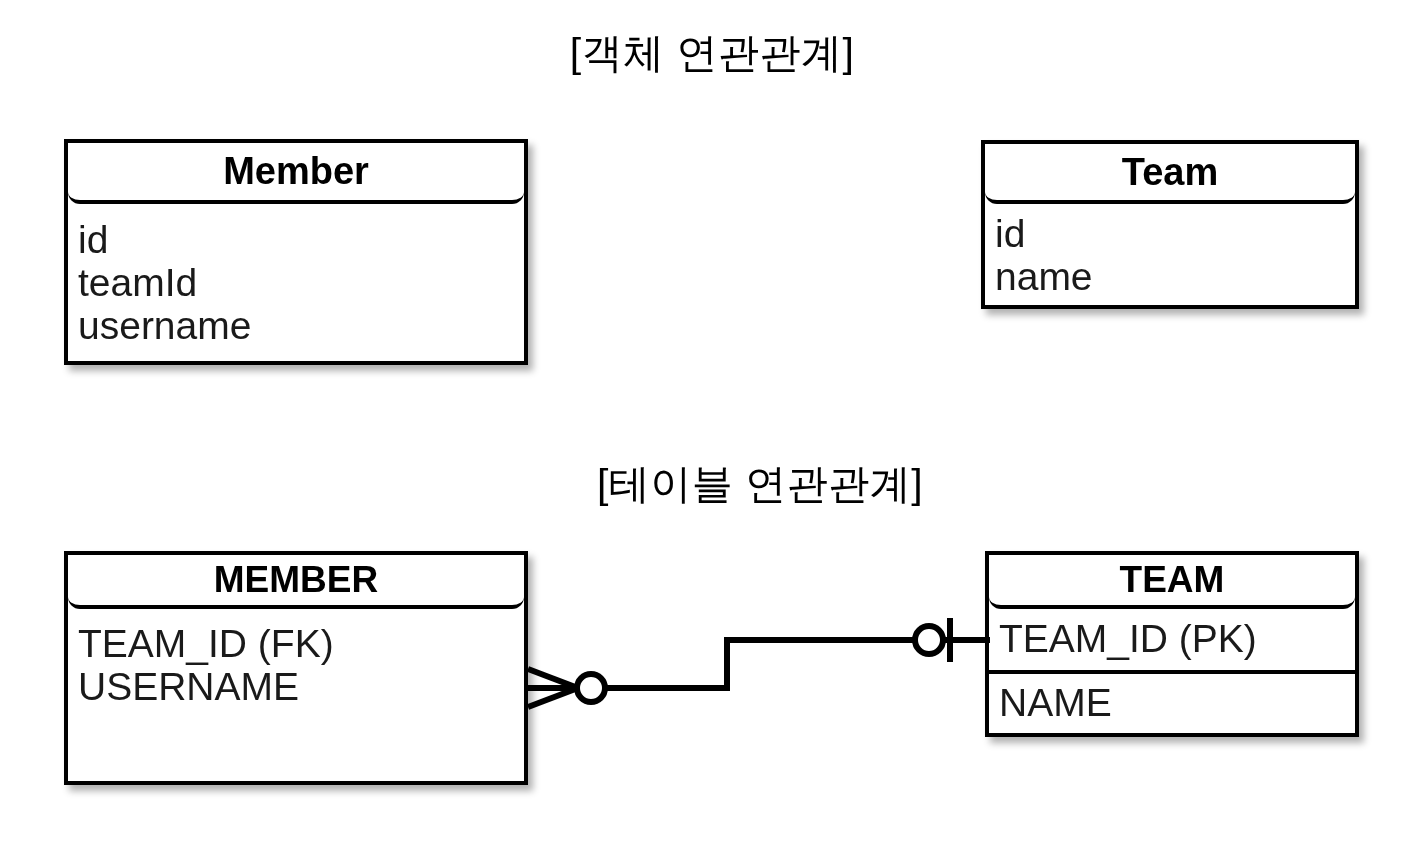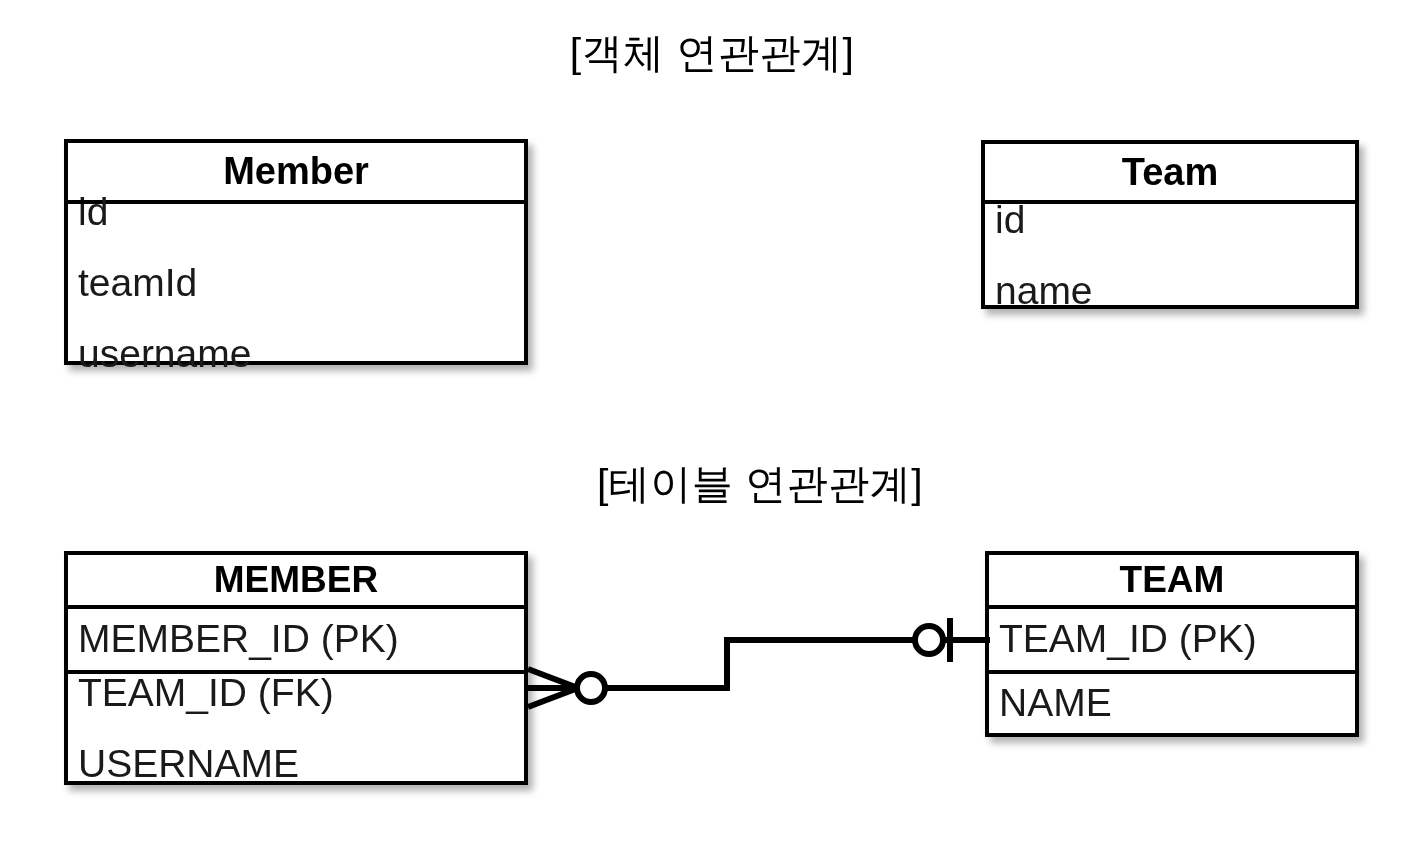--- a/index.html
+++ b/index.html
@@ -47,28 +47,28 @@
   }
   .entity-header {
     box-sizing: border-box;
     text-align: center;
     font-weight: 700;
     color: #000000;
     display: flex;
     align-items: center;
     justify-content: center;
     border-bottom: 4px solid #000000;
+    border-radius: 12px;
   }
   .entity-section {
     box-sizing: border-box;
     padding: 0 10px;
     display: flex;
     flex-direction: column;
     justify-content: center;
-    gap: 28px;
   }
   .entity-section + .entity-section {
     border-top: 4px solid #000000;
   }
   .attr {
     color: #1a1a1a;
     font-weight: 400;
     line-height: 1.10;
     white-space: nowrap;
   }
@@ -137,23 +137,20 @@
     <div class="entity-section">
       <div class="attr">id</div>
       <div class="attr">name</div>
     </div>
   </div>
 
   <div class="section-title" id="title-table">[테이블 연관관계]</div>
 
   <div class="entity" id="entity-member-table">
     <div class="entity-header">MEMBER</div>
-    <div class="entity-section sec-1">
-      <div class="attr">MEMBER_ID (PK)</div>
-    </div>
     <div class="entity-section sec-2">
       <div class="attr bold">TEAM_ID (FK)</div>
       <div class="attr">USERNAME</div>
     </div>
   </div>
 
   <div class="entity" id="entity-team-table">
     <div class="entity-header">TEAM</div>
     <div class="entity-section sec-1">
       <div class="attr">TEAM_ID (PK)</div>

